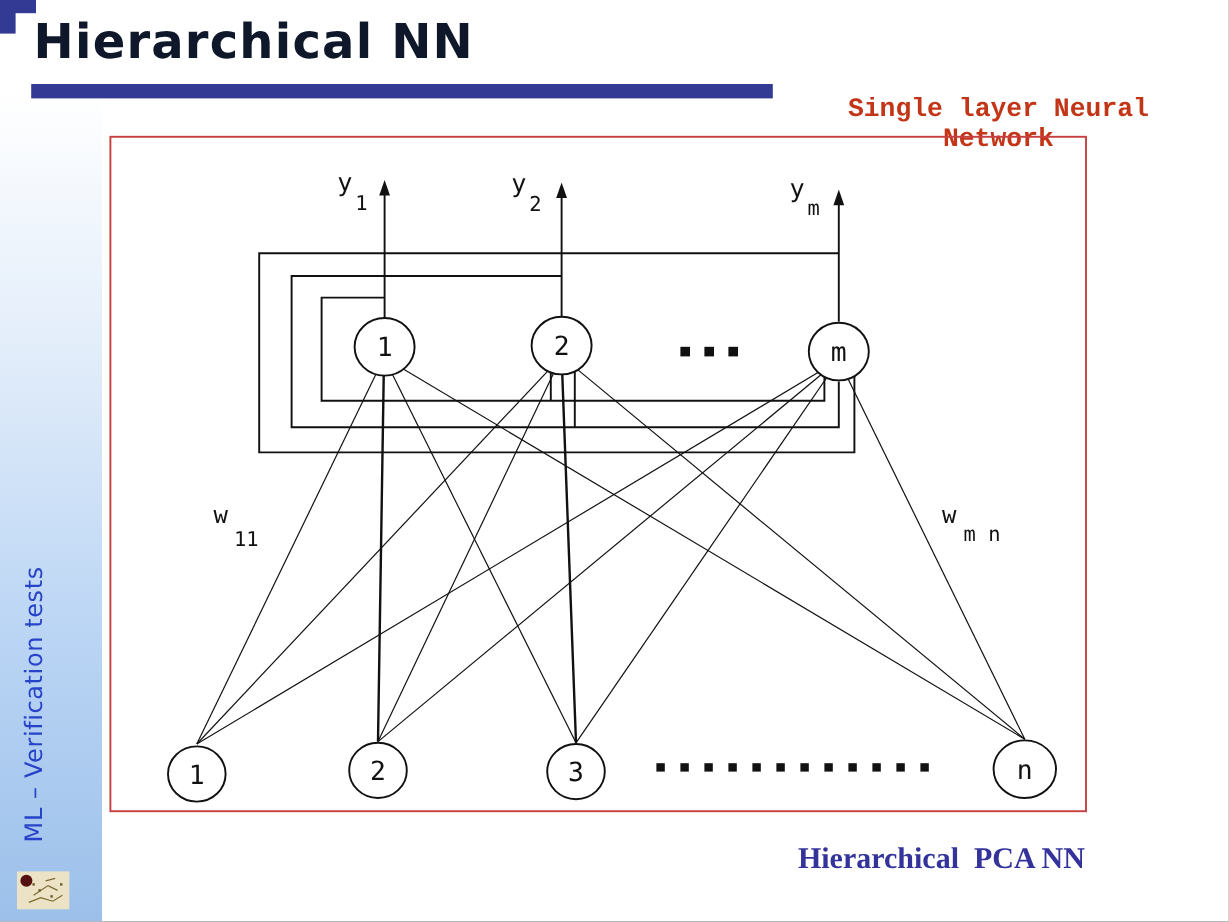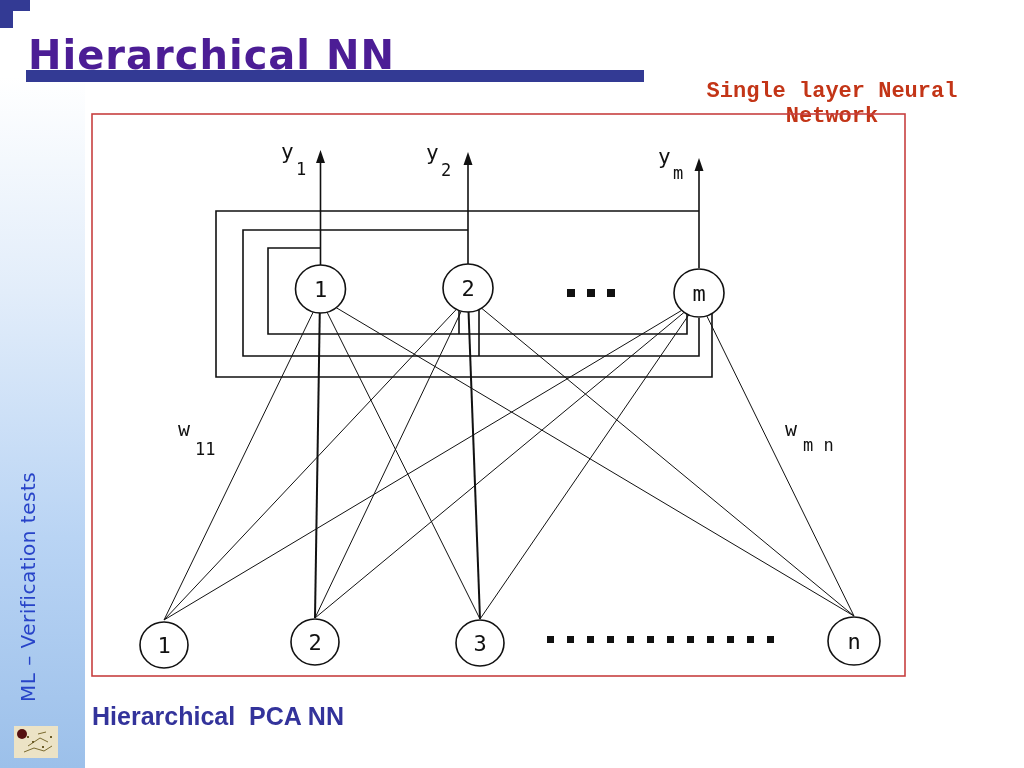--- a/index.html
+++ b/index.html
@@ -8,30 +8,30 @@
     overflow:hidden;font-family:"DejaVu Sans",sans-serif;
   }
   .sidebar{
     position:absolute;left:0;top:0;width:85px;height:768px;
     background:linear-gradient(180deg,#ffffff 0%,#ffffff 10%,#e2edfa 38%,#b9d4f4 70%,#9cc0ea 100%);
   }
   .corner-accent-a{position:absolute;left:0;top:0;width:30px;height:11px;background:#333a94;}
   .corner-accent-b{position:absolute;left:0;top:0;width:13px;height:28px;background:#333a94;}
   .slide-title{
     position:absolute;left:28px;top:12px;width:500px;
-    font-size:40px;font-weight:bold;color:#4c1d95;letter-spacing:1px;margin-top:20px;
+    font-size:40px;font-weight:bold;color:#0f172a;letter-spacing:1px;
   }
   .title-underline{position:absolute;left:26px;top:70px;width:618px;height:12px;background:#333a94;}
   .subtitle{
     position:absolute;left:662px;top:79px;width:340px;text-align:center;
     font-family:Liberation Mono, monospace;font-weight:bold;font-size:22px;color:#c33517;
   }
   .caption{
-    position:absolute;left:92px;top:702px;width:812px;text-align:left;white-space:pre;
-    font-family:Liberation Sans, sans-serif;font-weight:bold;font-size:25px;color:#33339b;
+    position:absolute;left:92px;top:702px;width:812px;text-align:right;white-space:pre;
+    font-family:Liberation Serif, serif;font-weight:bold;font-size:25px;color:#33339b;
   }
   .sidebar-label{
     position:absolute;left:16px;top:464px;height:238px;
     writing-mode:vertical-rl;transform:rotate(180deg);
     font-size:20px;color:#2743c8;letter-spacing:0.5px;
   }
   .thumb{position:absolute;left:14px;top:726px;width:44px;height:32px;}
   .diagram-svg{position:absolute;left:0;top:0;}
   .ink{stroke:#111111;fill:none;}
   .node{fill:#ffffff;stroke:#111111;stroke-width:1.6;}

